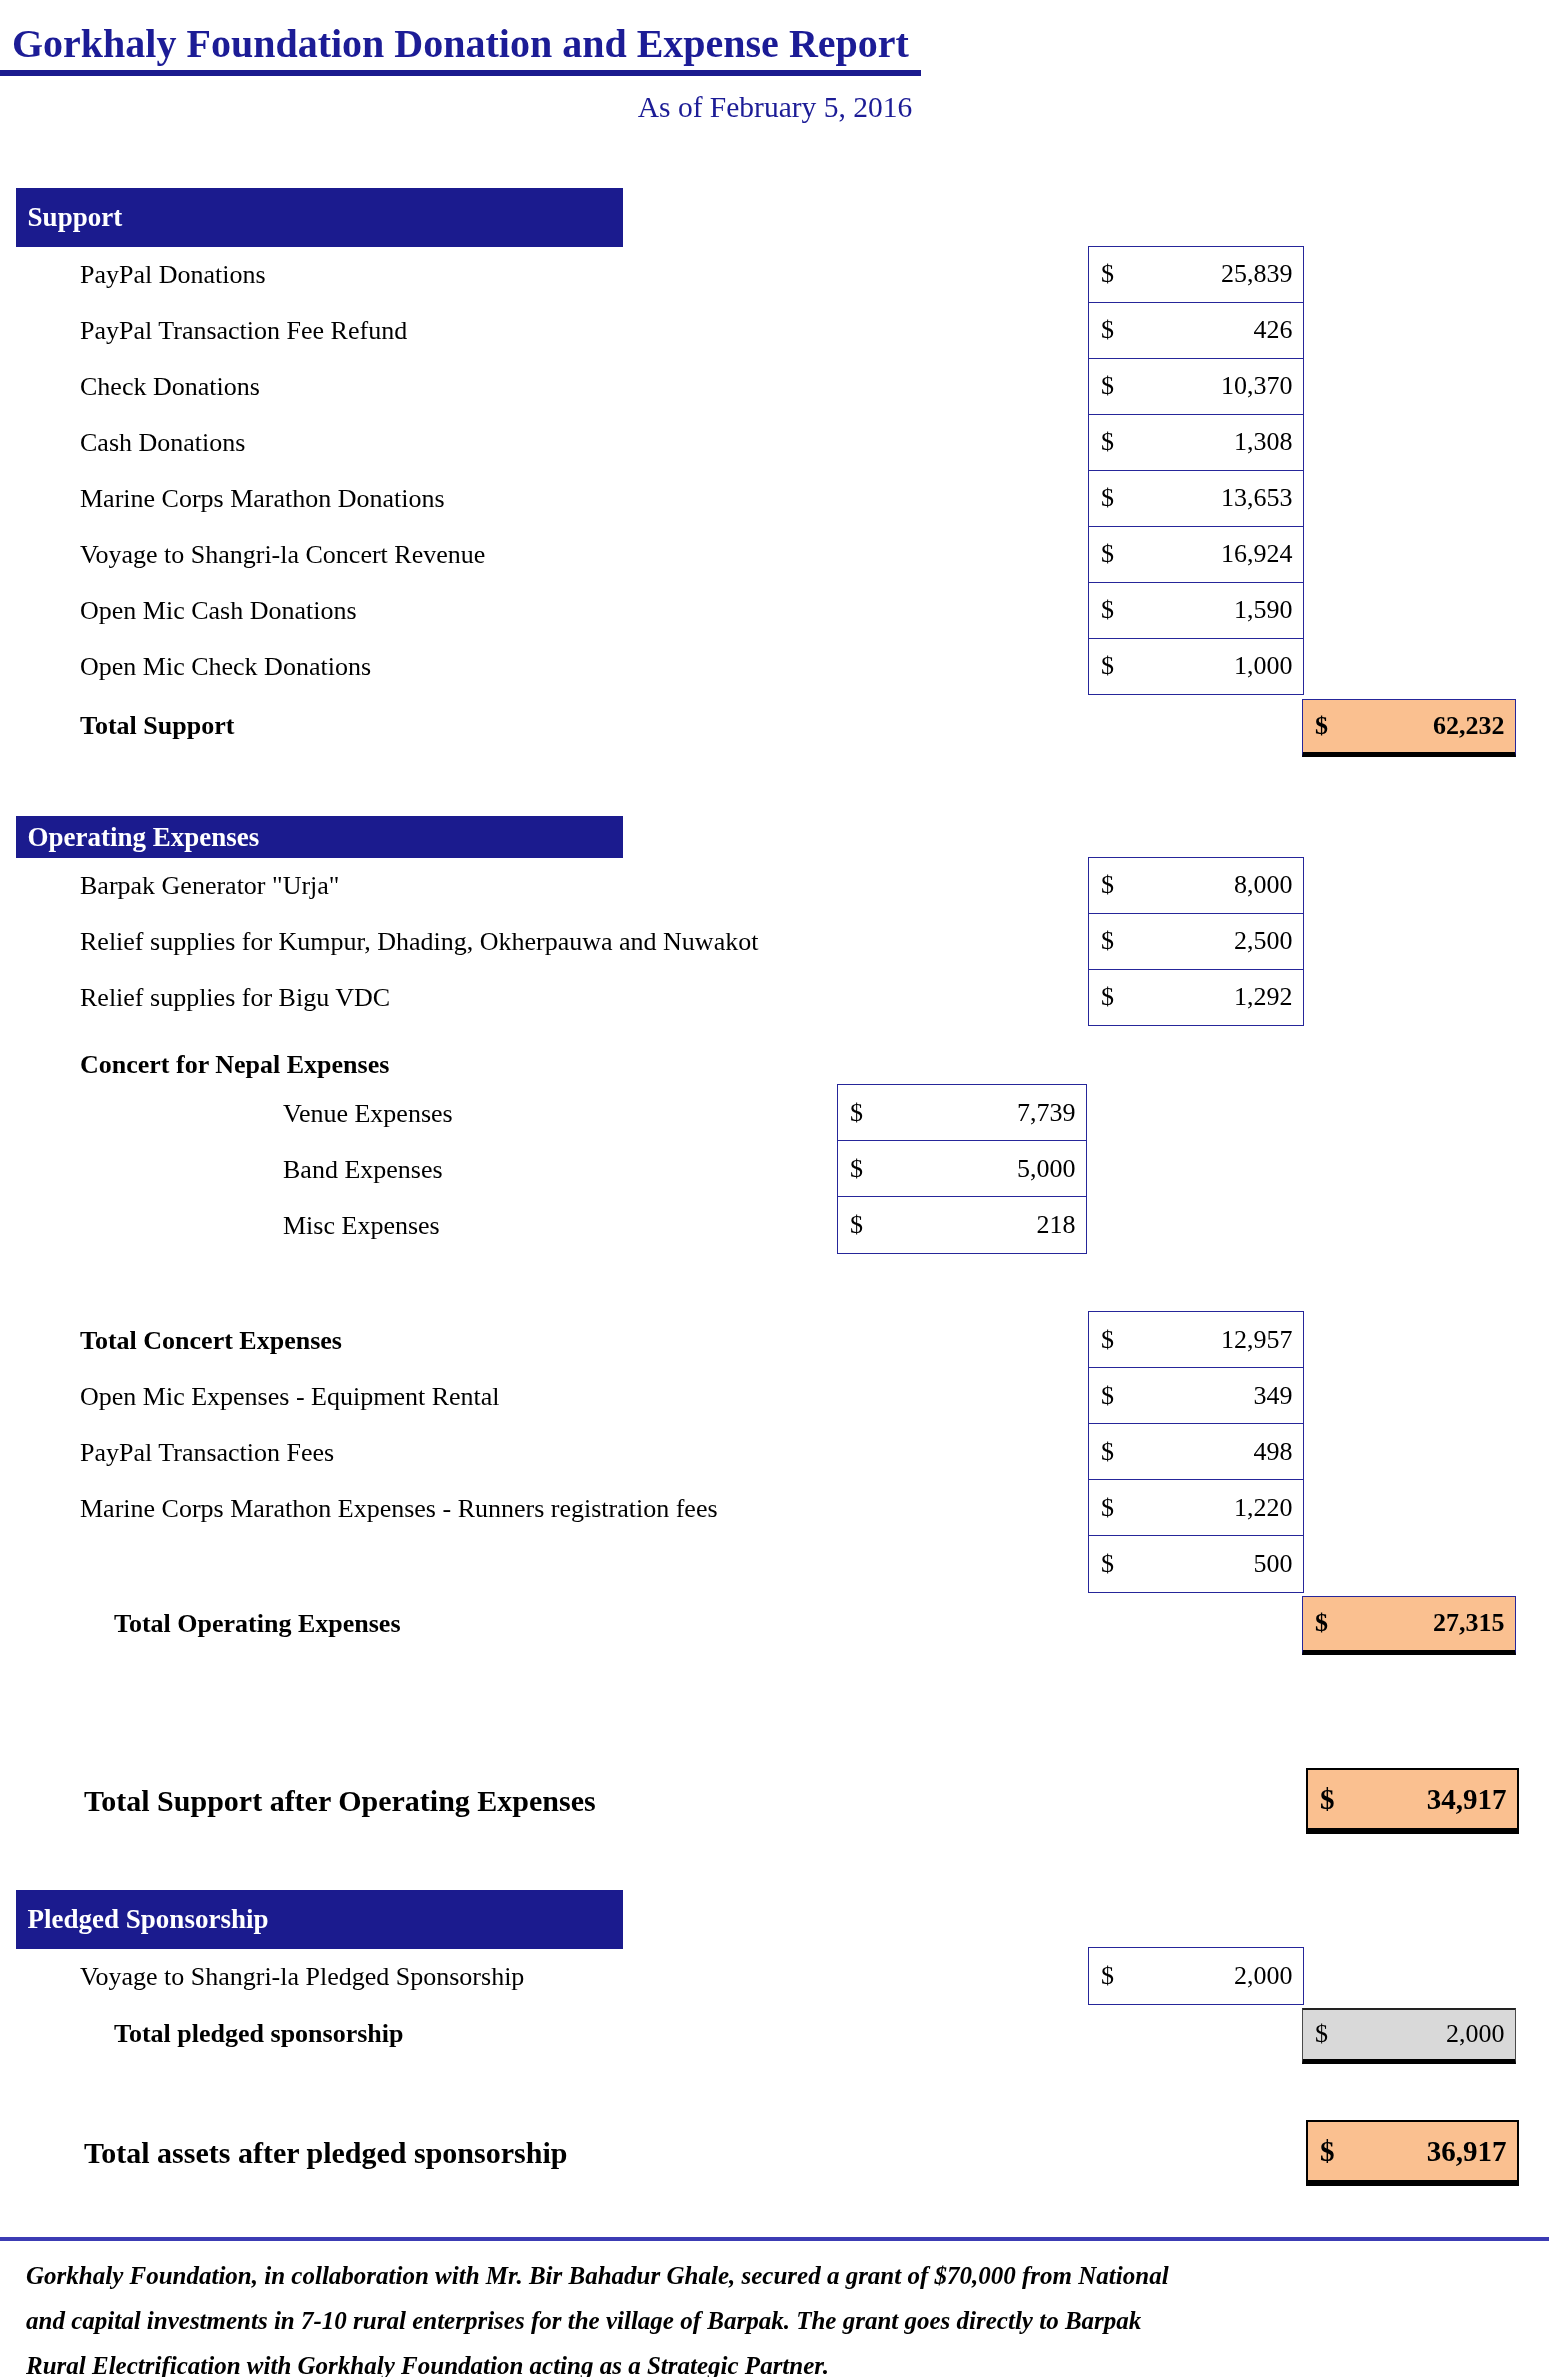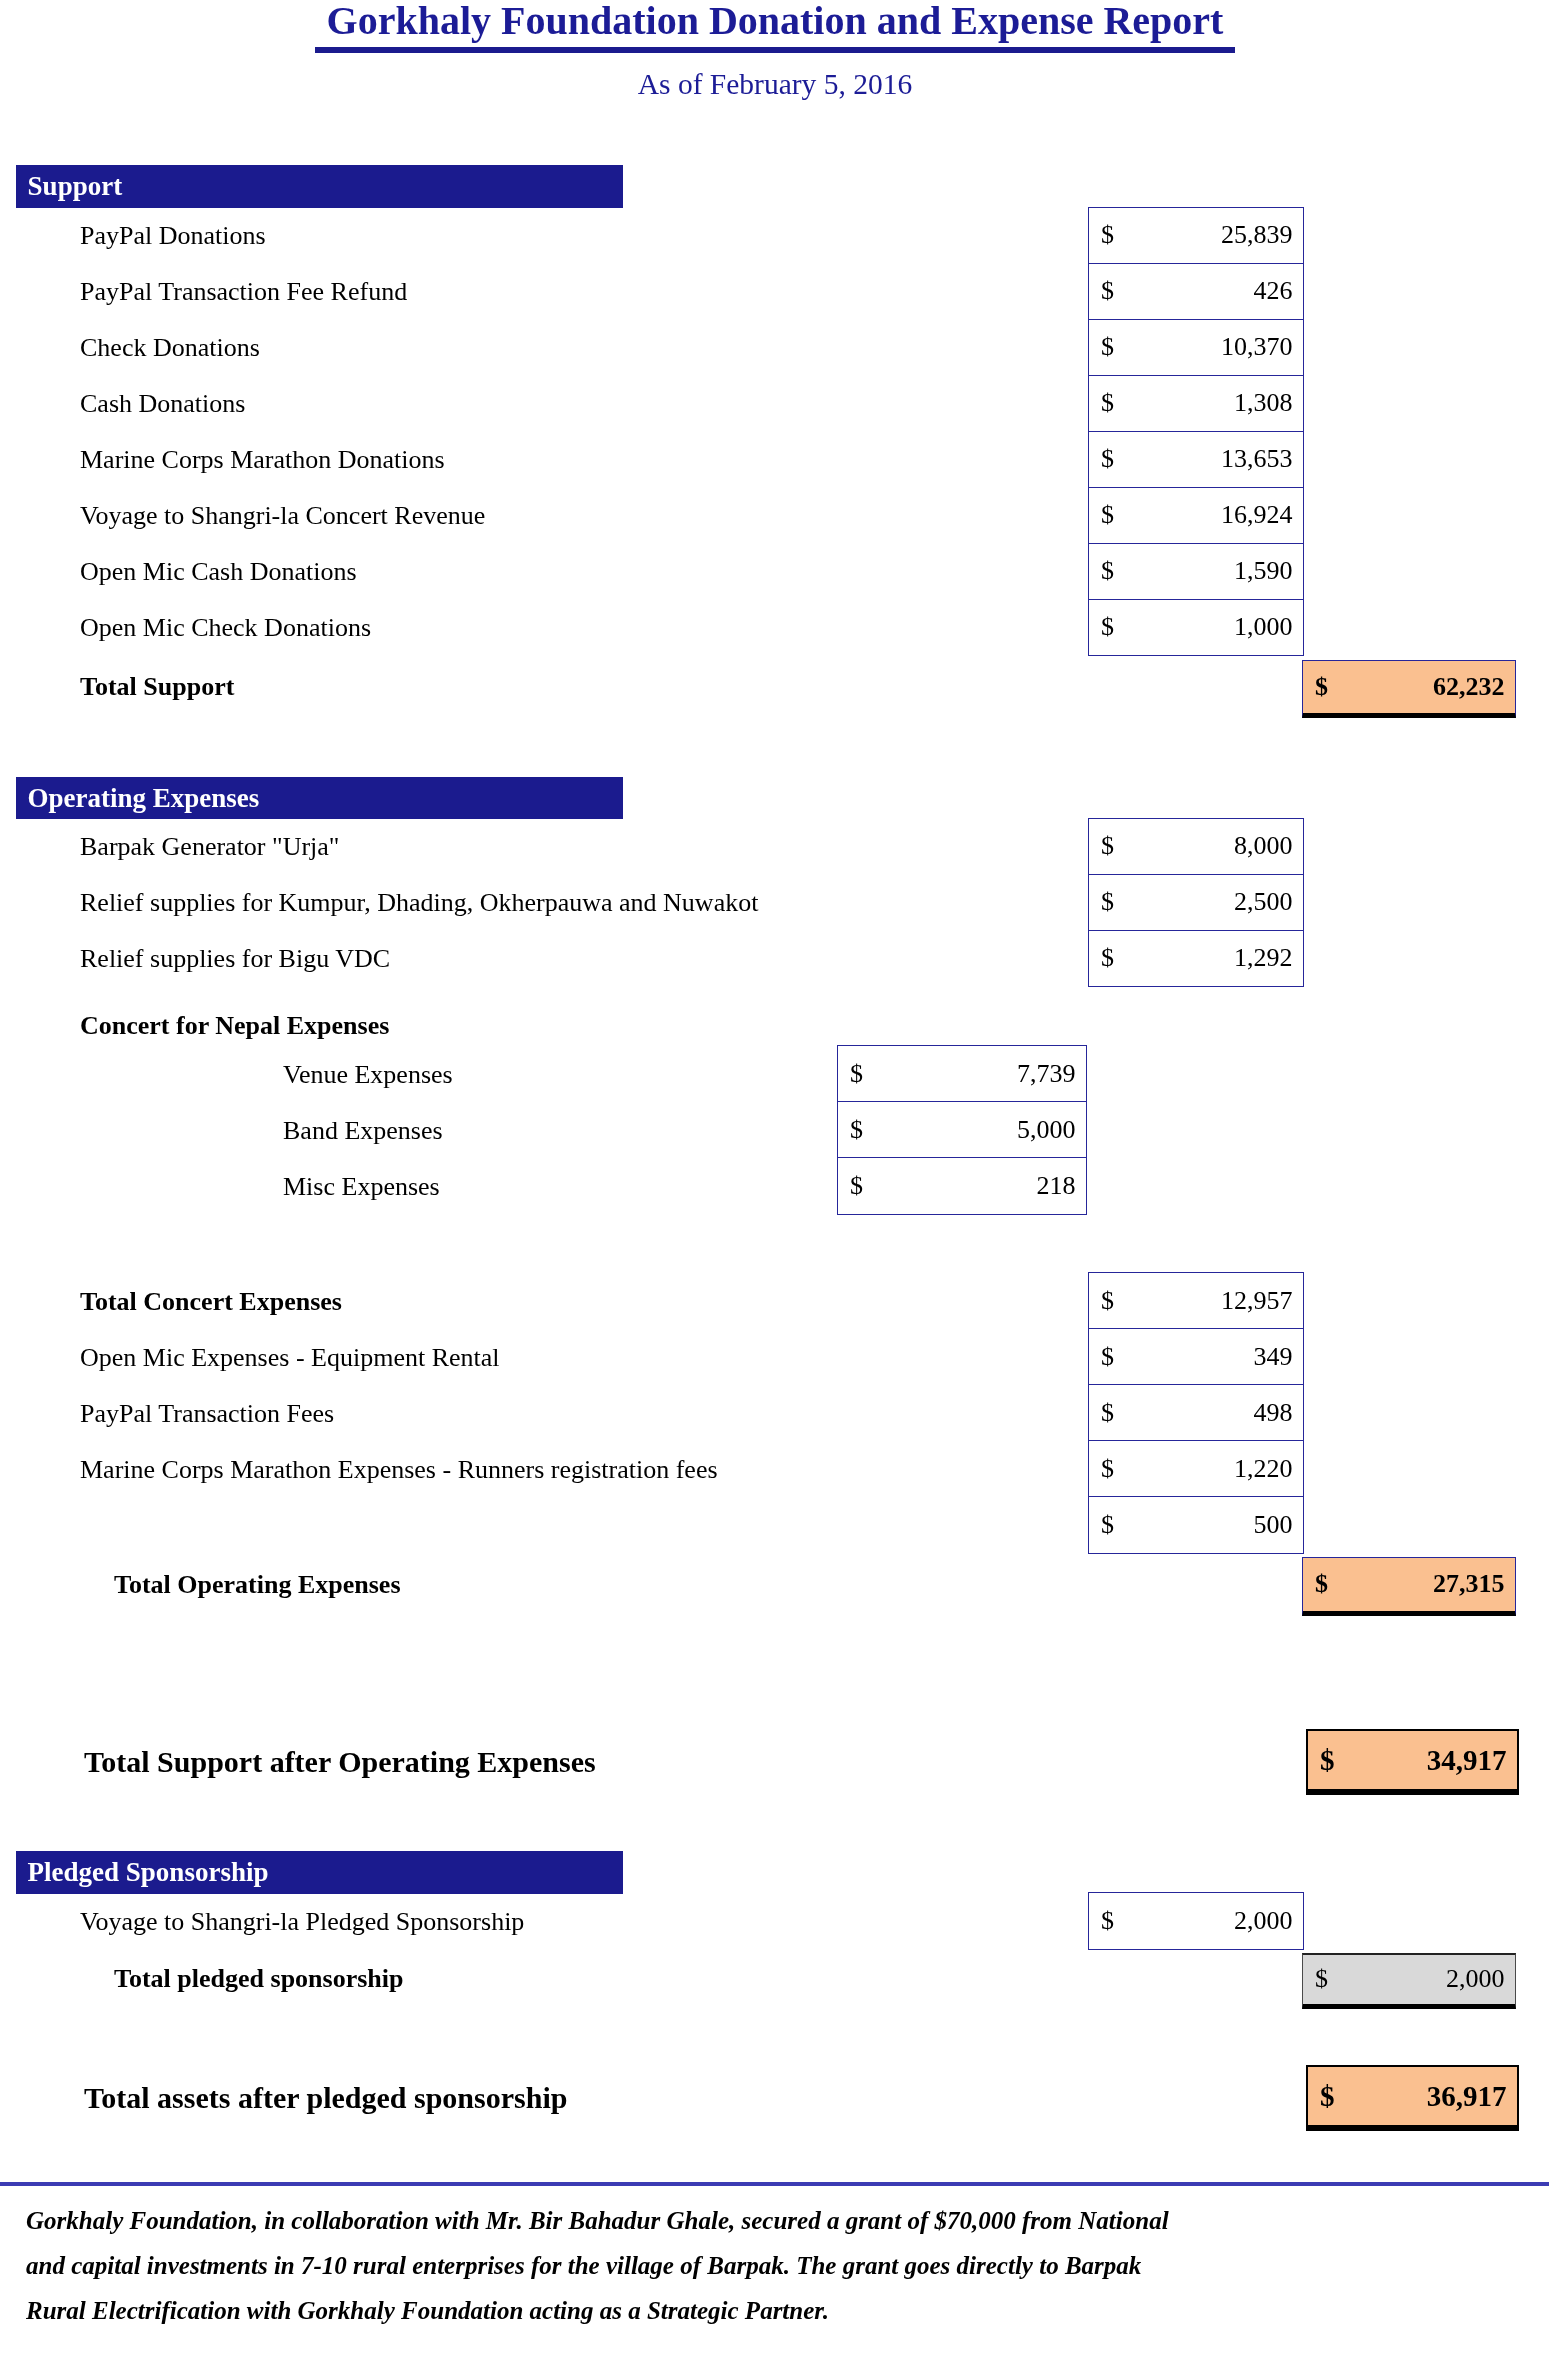--- a/index.html
+++ b/index.html
@@ -5,34 +5,34 @@
   html,body{margin:0;padding:0;background:#ffffff;}
   .sheet{
     position:relative;
     width:1550px;height:2377px;
     background:#ffffff;
     font-family:"Liberation Serif","DejaVu Serif",serif;
     color:#000;
     overflow:hidden;
   }
   
-  .title-wrap{text-align:center;padding-top:0;}
+  .title-wrap{padding-top:23px;}
   .title{
     display:inline-block;
     font-size:40px;font-weight:bold;color:#1C1C96;
     border-bottom:6px solid #1B1B8E;
     padding:0 12px 5.2px 12px;line-height:1.05;
   }
   .subtitle{
     text-align:center;font-size:29.5px;font-weight:normal;color:#1C1C96;
     margin-top:14px;height:35px;line-height:35px;
   }
   
   .bar{
-    margin-left:15.6px;width:607px;height:43px;
+    margin-left:15.6px;width:607px;height:59px;
     background:#1B1B8E;color:#ffffff;
     font-size:27px;font-weight:bold;
     display:flex;align-items:center;
     padding-left:12px;box-sizing:border-box;
   }
   
   .row{position:relative;height:56px;}
   .row.h72{height:62px;}
   .row.h68{height:59px;padding-left:44px;}
   .row.h76{height:66px;}

